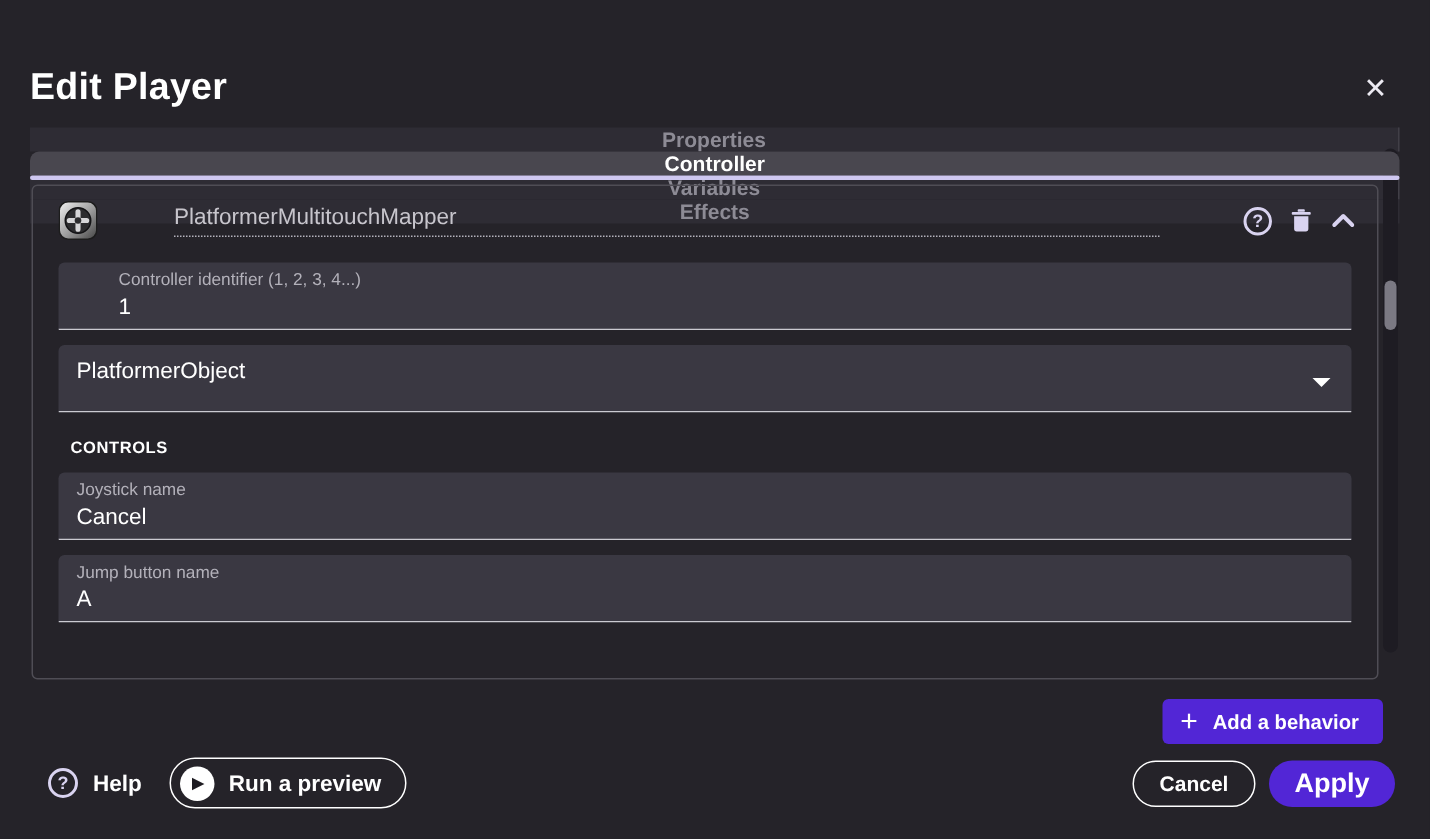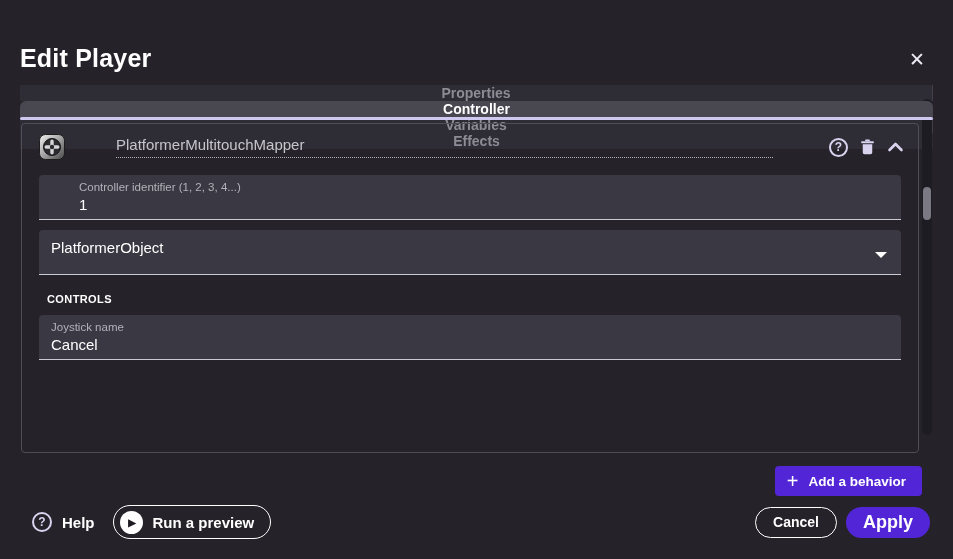--- a/index.html
+++ b/index.html
@@ -175,20 +175,24 @@
     <div class="dropdown-arrow"></div>
   </div>
 
   <div class="section-label">CONTROLS</div>
 
   <div class="field">
     <div class="flabel">Joystick name</div>
     <div class="fvalue">Cancel</div>
   </div>
 
+  <div class="field">
+    <div class="flabel">Jump button name</div>
+    <div class="fvalue">A</div>
+  </div>
 
 </div>
 
 <div class="scroll-track">
   <div class="scroll-thumb"></div>
 </div>
 
 <div class="add-row">
   <button class="add-behavior-btn">
     <span class="plus-glyph">+</span>

